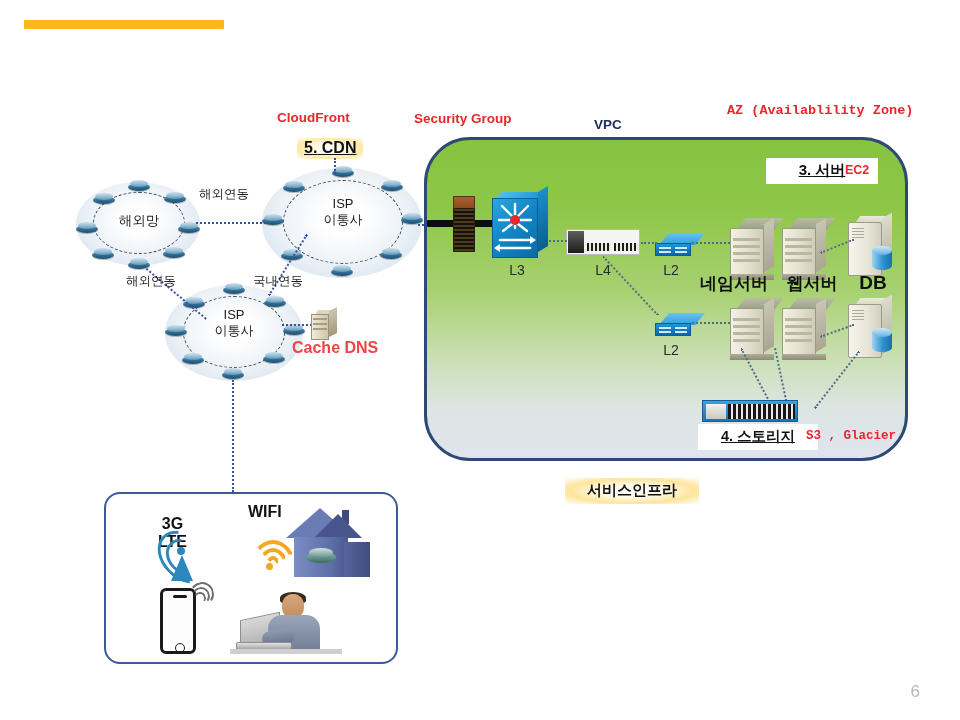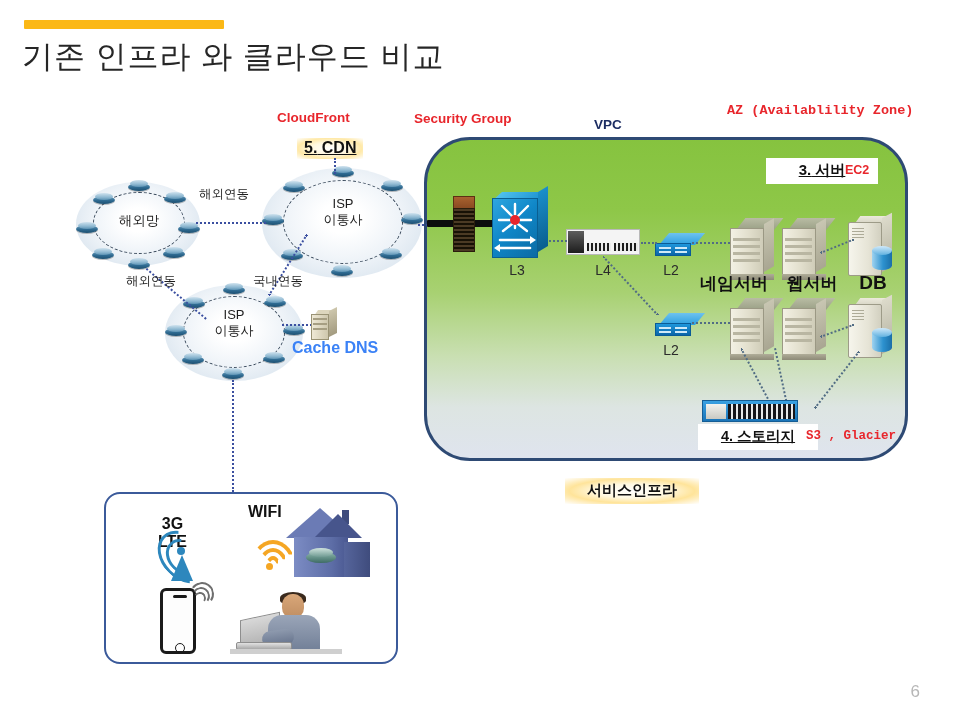--- a/index.html
+++ b/index.html
@@ -510,21 +510,20 @@
     position:absolute; right:40px; bottom:18px;
     font-size:17px; color:#b7b7b7;
   }
 </style>
 </head>
 <body>
 
 <div class="slide">
 
   <div class="title-bar"></div>
-  <div class="slide-title">기존 인프라 와 클라우드 비교</div>
 
   <div class="az-box"></div>
 
   <div class="aws-label" id="lbl-cloudfront">CloudFront</div>
   <div class="aws-label" id="lbl-securitygroup">Security Group</div>
   <div class="aws-label" id="lbl-vpc">VPC</div>
   <div class="aws-label" id="lbl-az">AZ (Availablility Zone)</div>
 
   <div class="glow-cap" id="cap-cdn"><span class="num">5.</span><span class="num"> CDN</span></div>
 
@@ -669,21 +668,21 @@
 
   <div class="dotline" style="left:282px; top:324px; width:30px;"></div>
   <div class="cdns">
       <div class="t"></div>
       <div class="s"></div>
       <div class="f"></div>
       <div class="g"></div>
       <div class="g" style="top:13px;"></div>
       <div class="g" style="top:18px;"></div>
     </div>
-  <div class="nodelabel" style="left:292px; top:339px; font-size:16px; font-weight:bold; color:#3b82f6;">Cache DNS</div>
+  <div class="nodelabel" style="left:292px; top:339px; font-size:16px; font-weight:bold; color:#ef4444;">Cache DNS</div>
 
   <div class="dotline" style="left:234px; top:380px; width:112px; transform:rotate(90deg);"></div>
 
   <div class="fw-wrap">
     <div class="fw-bar"></div>
     <div class="fw-top"></div>
     <div class="fw-body"></div>
   </div>
 
   <div class="l3">

